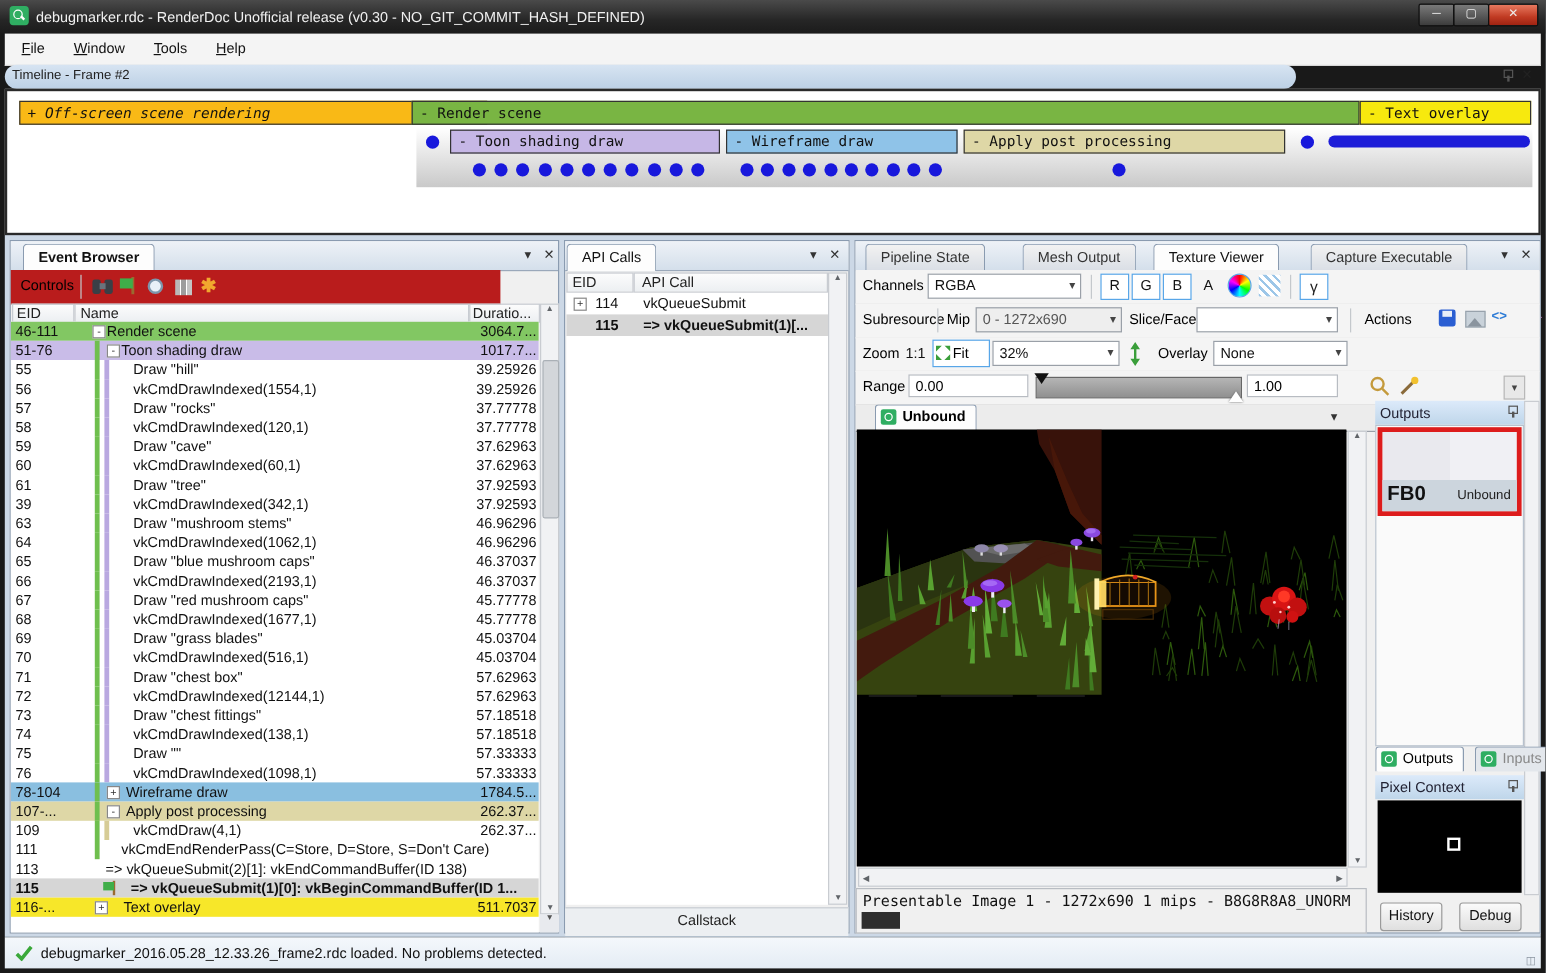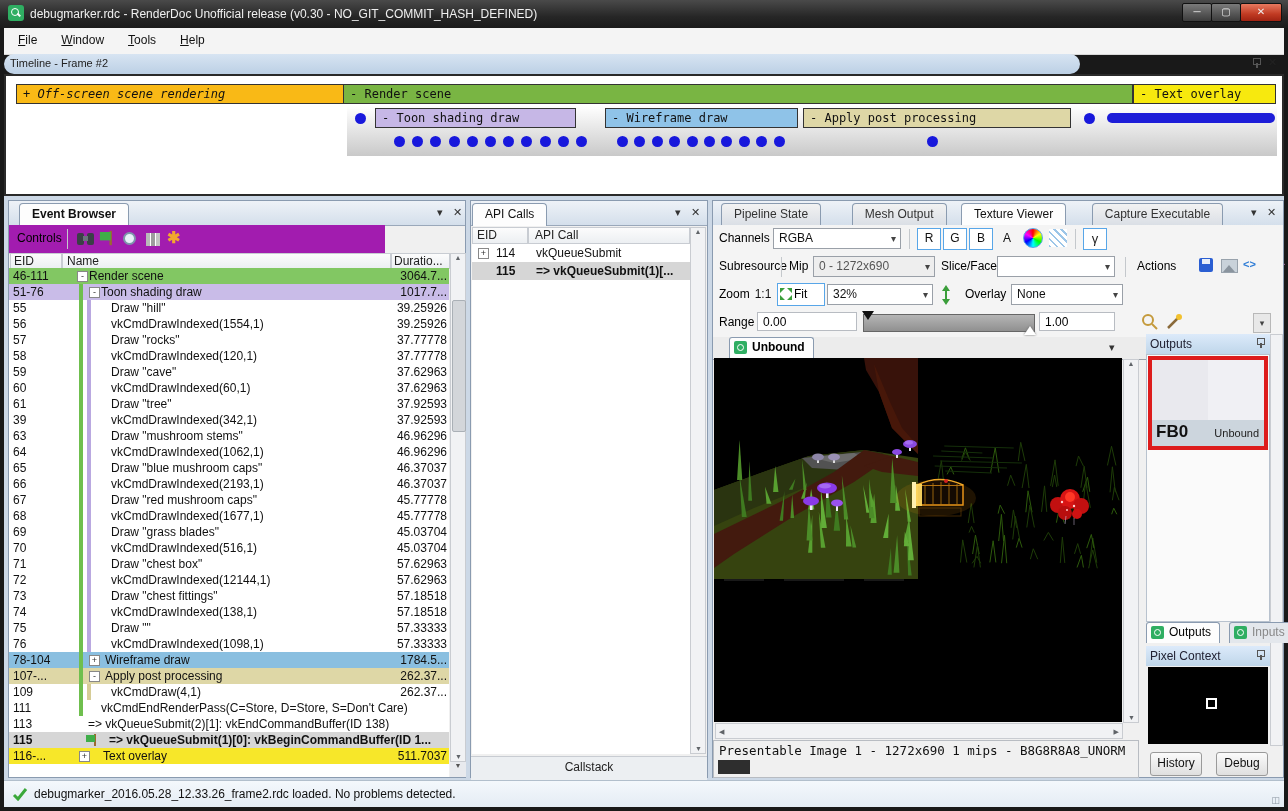--- a/index.html
+++ b/index.html
@@ -72,21 +72,21 @@
   .gammabtn{position:absolute;width:22px;height:20px;border:1px solid #58a6e8;background:#fff;color:#222;font-size:13px;text-align:center;line-height:19px;}
   .chanbtn{position:absolute;width:22px;height:20px;border:1px solid #58a6e8;background:#fff;font-size:12px;text-align:center;line-height:19px;color:#111;}
   .chanbtn.off{border-color:transparent;background:transparent;}
   .wheel{position:absolute;width:18px;height:18px;border-radius:50%;background:conic-gradient(#f00,#ff0,#0f0,#0ff,#00f,#f0f,#f00);border:1px solid #58a6e8;}
   .hatch{position:absolute;width:18px;height:18px;background:repeating-linear-gradient(45deg,#9cc6e8 0 2px,#fff 2px 5px);}
   
   #tex-viewport{left:714px;top:358px;width:408px;height:364px;background:#000;}
   #tex-status{left:713px;top:740px;width:426px;height:38px;background:#f0f0f0;border:1px solid #b8bcc2;box-sizing:border-box;font-family:"DejaVu Sans Mono",monospace;font-size:12.5px;color:#111;}
   #tex-swatch{left:4px;top:19px;width:32px;height:14px;background:#2e2e2e;}
   
-  #fb-thumb{left:1148px;top:356px;width:120px;height:94px;border:4px solid #dd1c1c;background:linear-gradient(90deg,#e9e9ee 50%,#f0f0f4 50%);box-sizing:border-box;}
+  #fb-thumb{left:1148px;top:356px;width:120px;height:74px;border:4px solid #dd1c1c;background:linear-gradient(90deg,#e9e9ee 50%,#f0f0f4 50%);box-sizing:border-box;}
   #fb-label{position:absolute;left:0;bottom:0;width:100%;height:26px;background:#ccd5dd;}
   .minitab{position:absolute;top:0;height:20px;border:1px solid #8a9bb0;border-bottom:none;border-radius:3px 3px 0 0;background:#fdfdfd;font-size:12px;line-height:19px;padding:0 8px 0 22px;}
   .minitab.inactive{background:#e3e7ec;color:#888;}
   .rdmini{position:absolute;left:4px;top:3px;width:13px;height:13px;background:#2fae62;border-radius:2px;}
   .rdmini:after{content:"";position:absolute;left:2.5px;top:2.5px;width:5px;height:5px;border:1.2px solid #fff;border-radius:50%;}
   .pinico{position:absolute;width:9px;height:11px;}
   .pinico:before{content:"";position:absolute;left:1px;top:0;width:6px;height:5px;border:1.5px solid #555;}
   .pinico:after{content:"";position:absolute;left:4px;top:5px;width:1.5px;height:5px;background:#555;}
   #statusbar{left:4px;top:780px;width:1280px;height:26px;background:linear-gradient(#f4f8fc,#e4ecf4);border-top:1px solid #b2bfcc;font-size:12px;color:#111;}
 </style>
@@ -114,21 +114,21 @@
     <span class="abs" style="left:6px;top:3px;">Timeline - Frame #2</span>
     <span class="pinico" style="left:1248px;top:4px;"></span>
     <span class="abs" style="left:1264px;top:2px;font-size:11px;color:#222;">✕</span>
   </div>
   <div class="abs" id="tl-box">
     <div class="abs" id="tl-grad" style="left:341px;top:30px;width:930px;height:50px;"></div>
     <div id="tl-bars">
         <div class="tbar" style="left: 10px; top: 8px; width: 390px; background: rgb(249, 185, 22); font-style: italic;">+ Off-screen scene rendering</div>
         <div class="tbar" style="left: 337px; top: 8px; width: 790px; background: rgb(121, 181, 67);">- Render scene</div>
         <div class="tbar" style="left: 1127px; top: 8px; width: 143px; background: rgb(247, 233, 14);">- Text overlay</div>
-        <div class="tbar" style="left: 369px; top: 32px; width: 201px; background: rgb(198, 183, 230);">- Toon shading draw</div>
+        <div class="tbar" style="left: 369px; top: 32px; width: 225px; background: rgb(198, 183, 230);">- Toon shading draw</div>
         <div class="tbar" style="left: 599px; top: 32px; width: 193px; background: rgb(143, 195, 232);">- Wireframe draw</div>
         <div class="tbar" style="left: 797px; top: 32px; width: 268px; background: rgb(222, 215, 166);">- Apply post processing</div>
         <div class="tdot" style="left: 349px; top: 37px;"></div>
         <div class="tdot" style="left: 1078px; top: 37px;"></div>
         <div class="tdot" style="left: 388px; top: 60px;"></div>
         <div class="tdot" style="left: 406.2px; top: 60px;"></div>
         <div class="tdot" style="left: 424.4px; top: 60px;"></div>
         <div class="tdot" style="left: 442.6px; top: 60px;"></div>
         <div class="tdot" style="left: 460.8px; top: 60px;"></div>
         <div class="tdot" style="left: 479px; top: 60px;"></div>
@@ -197,21 +197,21 @@
   </div>
 
   <div class="abs" id="dock"></div>
 
   <div class="abs panel" style="left:8px;top:200px;width:458px;height:578px;">
     <div class="tabstrip">
       <span class="tab" style="left:10px;font-weight:bold;">Event Browser</span>
       <span class="caret" style="left:428px;">▾</span>
       <span class="closex" style="left:444px;">✕</span>
     </div>
-    <div class="abs" style="left:0;top:24px;width:376px;height:28px;background:#a21caf;border-bottom:1px solid #d4d4d4;">
+    <div class="abs" style="left:0;top:24px;width:408px;height:28px;background:#b91c1c;border-bottom:1px solid #d4d4d4;">
       <span class="abs" style="left:8px;top:6px;font-size:12px;">Controls</span>
       <span class="vsep" style="left:58px;top:4px;height:20px;"></span>
       <span class="binoc" style="left:68px;top:8px;"></span>
       <span class="flagico" style="left:92px;top:7px;transform:scale(1.2);"></span>
       <span class="clockico" style="left:114px;top:7px;"></span>
       <span class="chartico" style="left:137px;top:8px;"></span>
       <span class="asterisk" style="left:158px;top:3px;">✱</span>
     </div>
     <div class="colhdr" style="left:1px;top:52px;width:52px;height:16px;"><span style="margin-left:3px;">EID</span></div>
     <div class="colhdr" style="left:53px;top:52px;width:329px;height:16px;"><span style="margin-left:4px;">Name</span></div>

